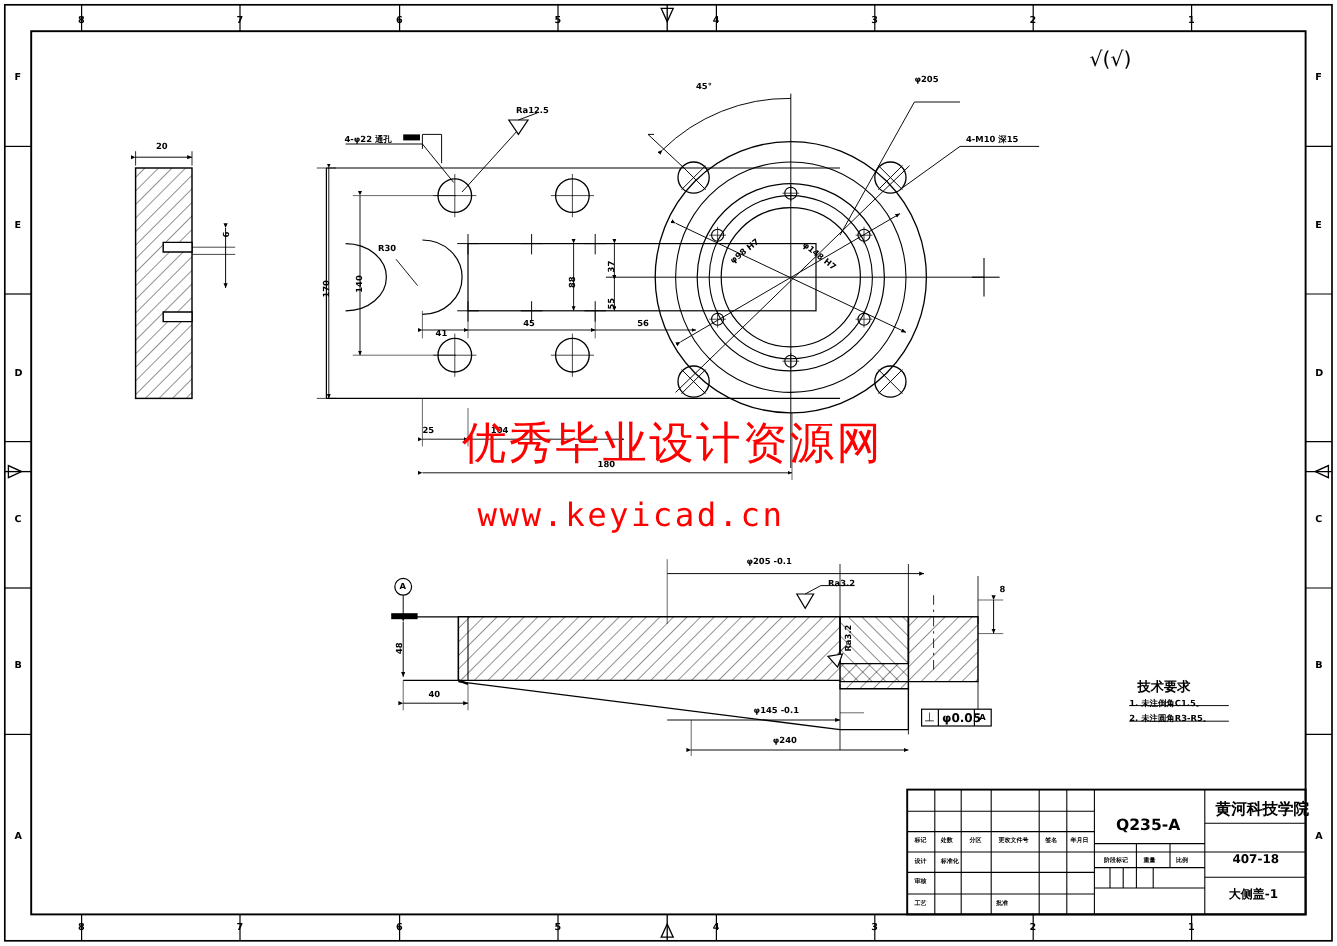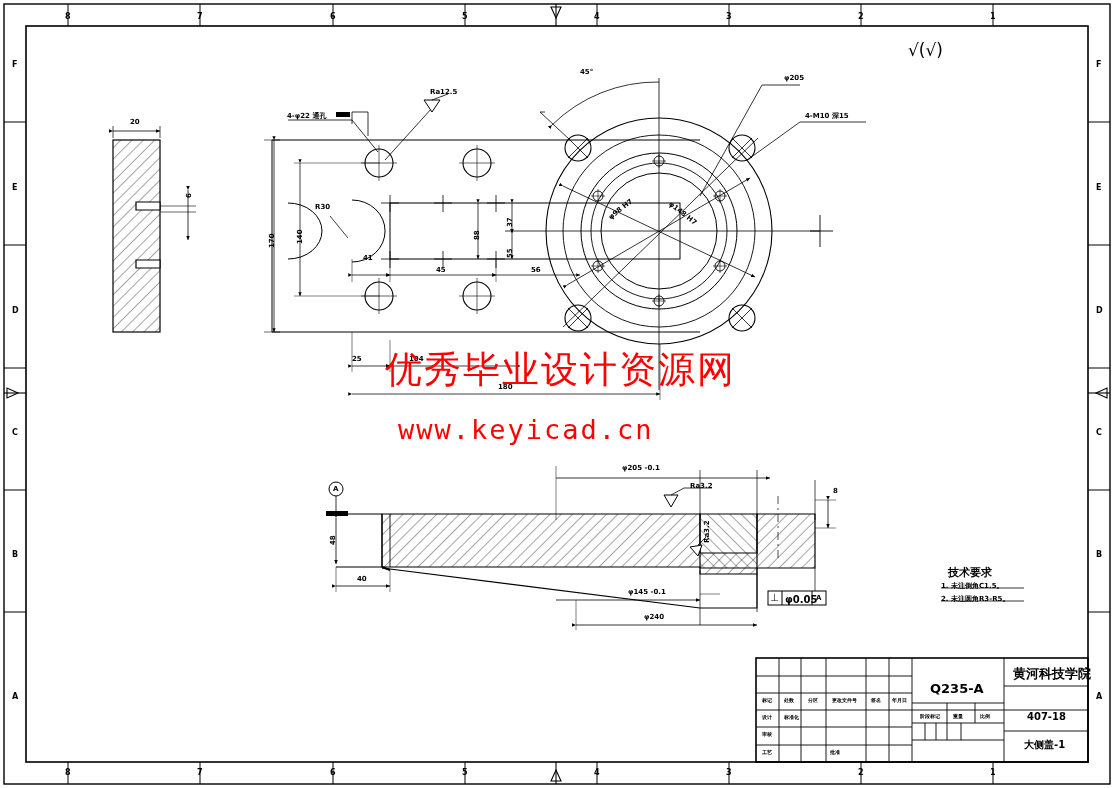--- a/index.html
+++ b/index.html
@@ -458,32 +458,32 @@
   <div class="zone" style="left:1096px; top:60px;">F</div>
   <div class="zone" style="left:1096px; top:183px;">E</div>
   <div class="zone" style="left:1096px; top:306px;">D</div>
   <div class="zone" style="left:1096px; top:428px;">C</div>
   <div class="zone" style="left:1096px; top:550px;">B</div>
   <div class="zone" style="left:1096px; top:692px;">A</div>
 
   <div class="lbl" style="left:287px; top:111px;">4-φ22 通孔</div>
   <div class="lbl" style="left:430px; top:88px;">Ra12.5</div>
   <div class="lbl" style="left:580px; top:68px;">45°</div>
-  <div class="lbl" style="left:762px; top:74px;margin-left:22px;">φ205</div>
+  <div class="lbl" style="left:762px; top:62px;">φ205</div>
   <div class="lbl" style="left:805px; top:111px;">4-M10 深15</div>
   <div class="lbl rot45" style="left:607px; top:215px;">φ98 H7</div>
   <div class="lbl rotn45" style="left:672px; top:200px;">φ148 H7</div>
 
   <div class="lbl" style="left:130px; top:118px;">20</div>
   <div class="lbl rot90" style="left:185px; top:198px;">6</div>
 
   <div class="lbl rot90" style="left:268px; top:248px;">170</div>
   <div class="lbl rot90" style="left:296px; top:244px;">140</div>
   <div class="lbl" style="left:315px; top:203px;text-align:right;">R30</div>
-  <div class="lbl" style="left:363px; top:254px;">41</div>
+  <div class="lbl" style="left:363px; top:274px;">41</div>
   <div class="lbl" style="left:436px; top:266px;">45</div>
   <div class="lbl" style="left:531px; top:266px;">56</div>
   <div class="lbl rot90" style="left:473px; top:240px;">88</div>
   <div class="lbl rot90" style="left:506px; top:227px;">37</div>
   <div class="lbl rot90" style="left:506px; top:258px;">55</div>
   <div class="lbl" style="left:352px; top:355px;">25</div>
   <div class="lbl" style="left:409px; top:355px;">104</div>
   <div class="lbl" style="left:498px; top:383px;">180</div>
 
   <div class="lbl rot90" style="left:329px; top:545px;">48</div>

